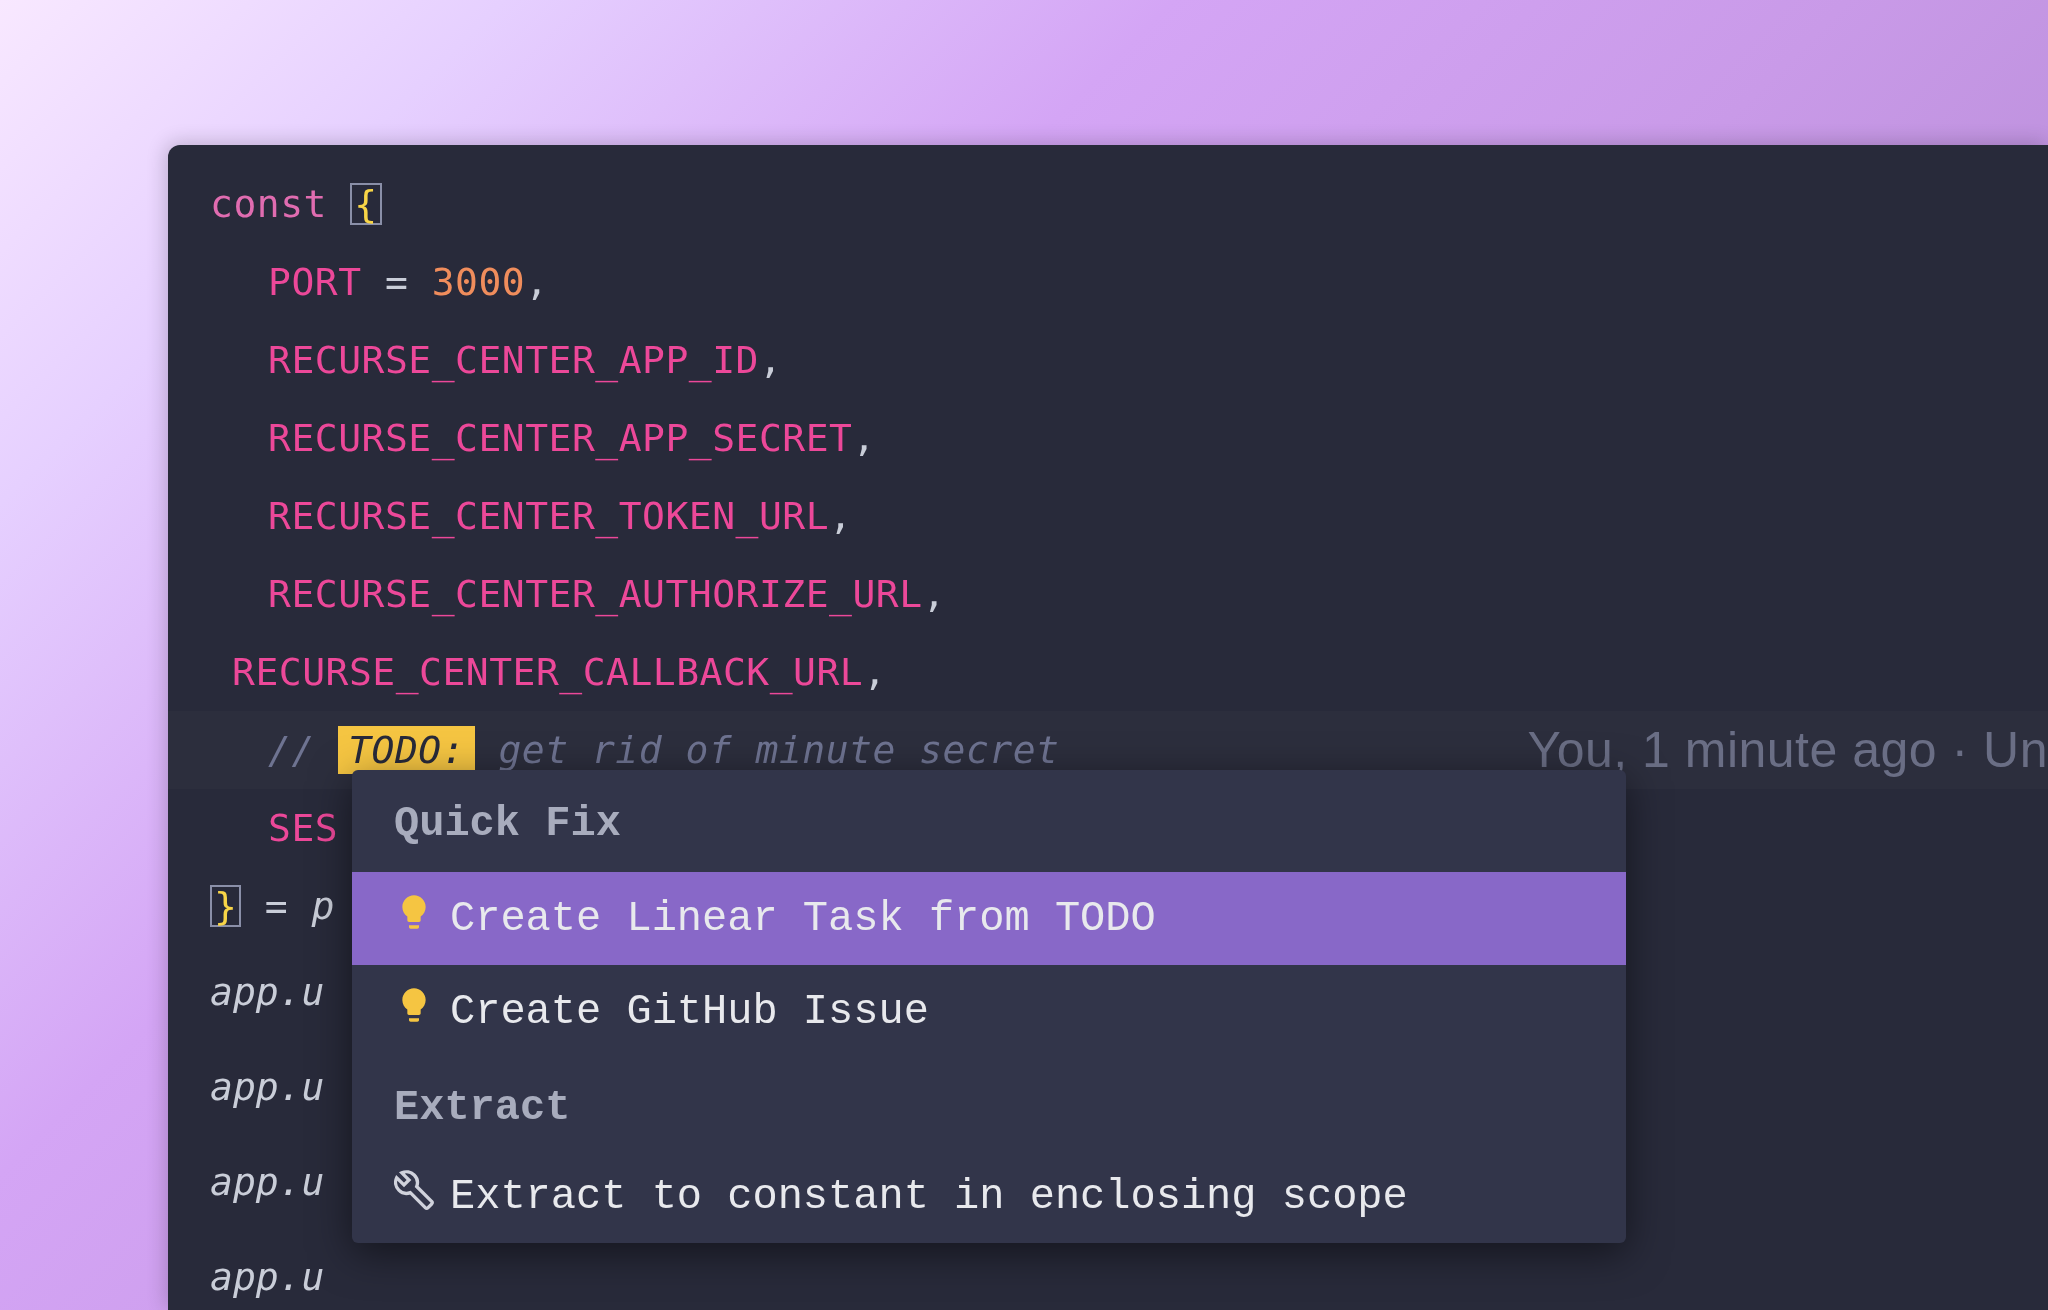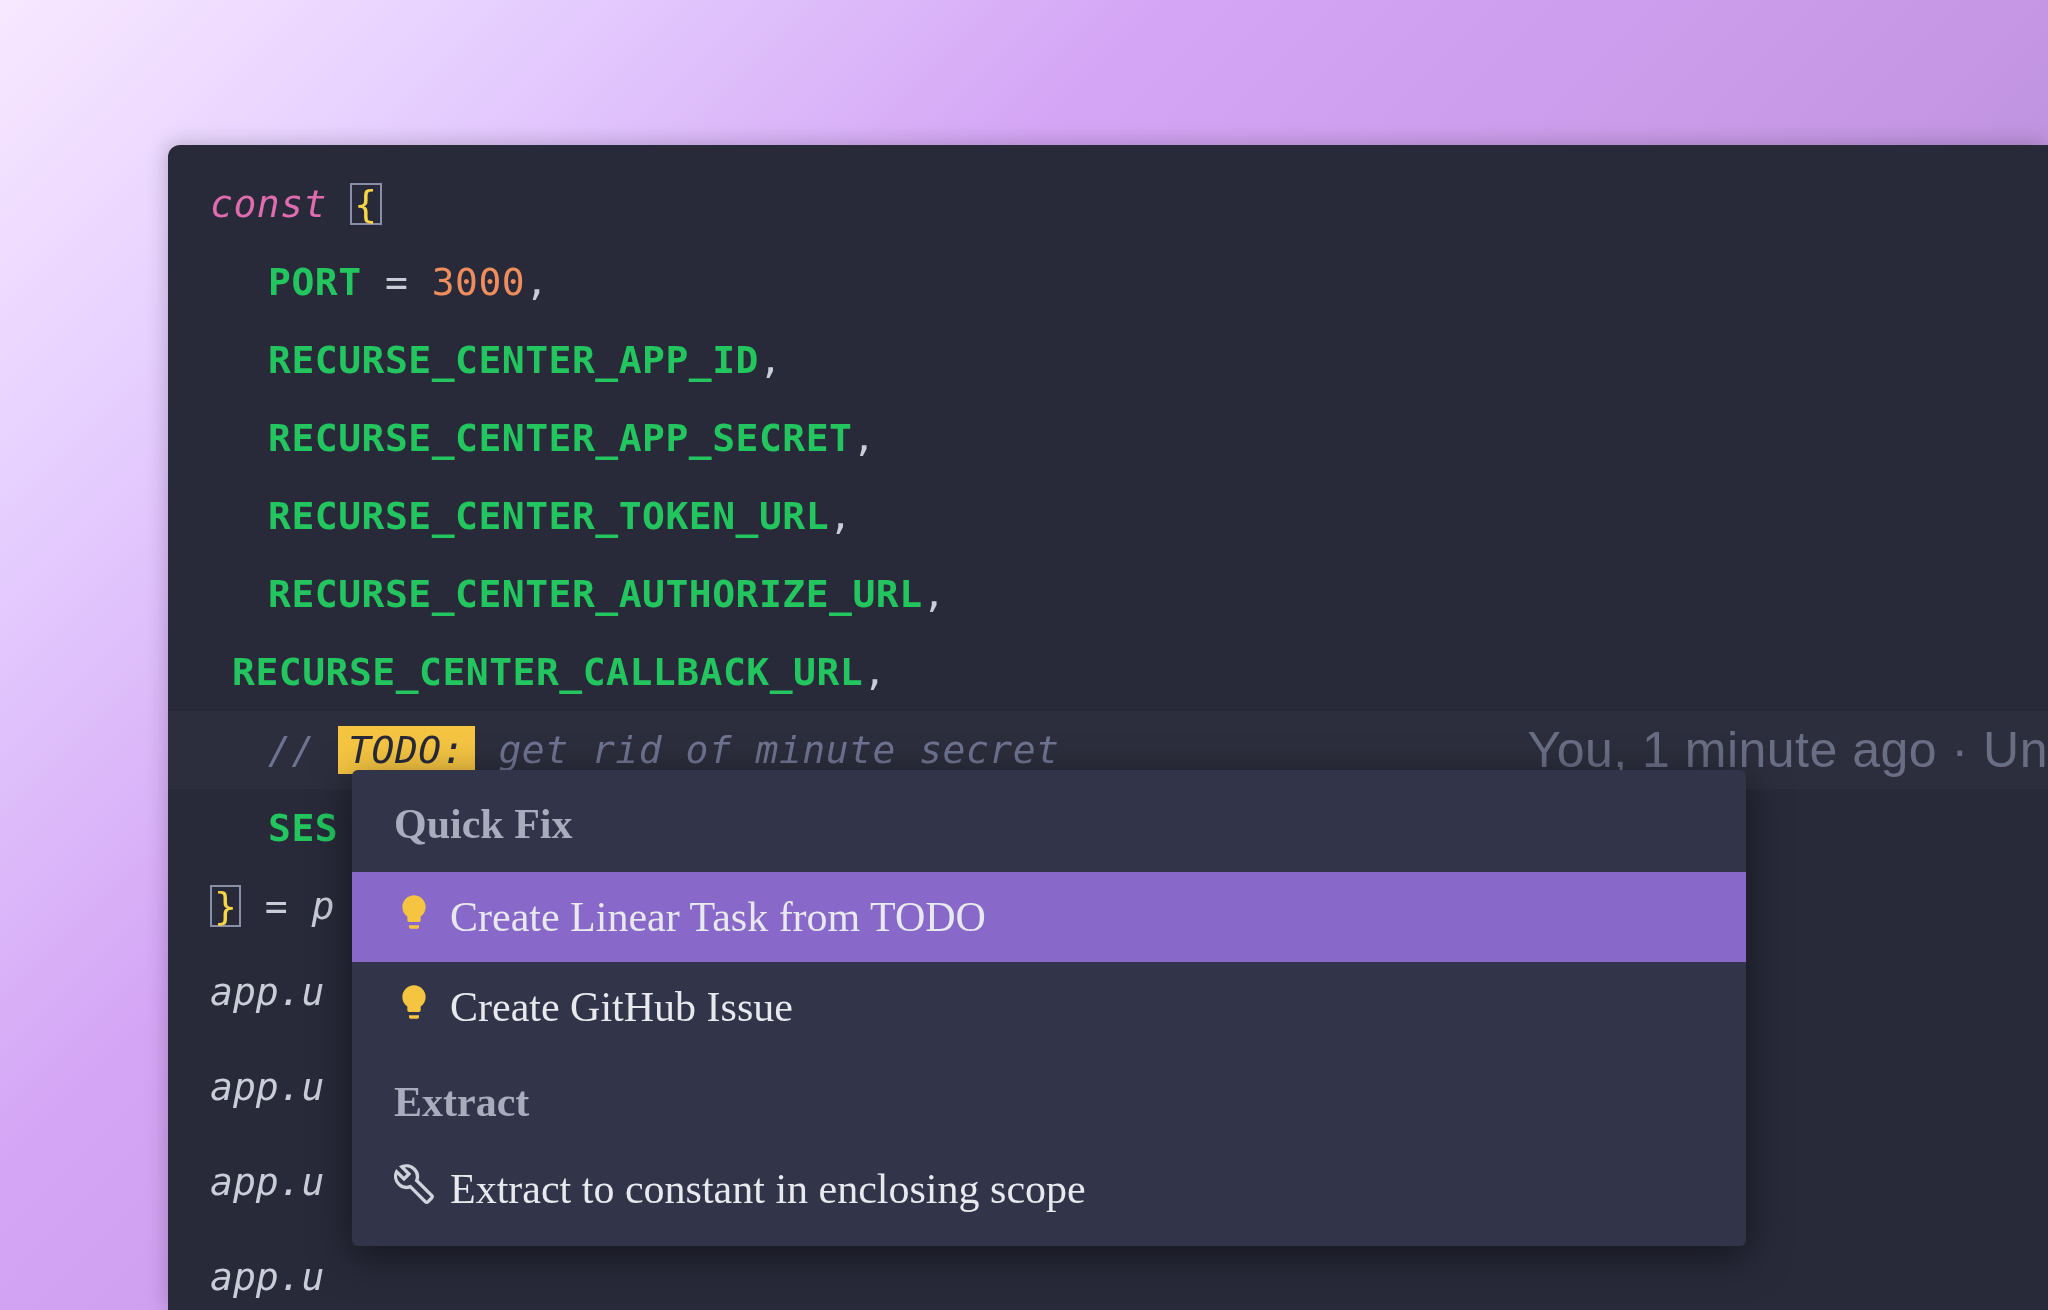--- a/index.html
+++ b/index.html
@@ -34,29 +34,29 @@
       font-size: 38px;
       line-height: 78px;
       padding-left: 42px;
       white-space: nowrap;
       font-family: 'Menlo', 'Monaco', 'Consolas', monospace;
       letter-spacing: 0.5px;
     }
 
     .indent-1 { padding-left: 100px; }
 
-    .kw-const { color: #e06cb0; font-style: italic; }
+    .kw-const { color: #e06cb0; }
     .brace-highlight {
       color: #f8d547;
       border: 2px solid #8a8fa8;
       padding: 0 2px;
       display: inline-block;
       line-height: 1;
     }
-    .identifier { color: #22c55e; font-weight: bold; }
+    .identifier { color: #ec4899; }
     .operator { color: #c9cdd8; }
     .number { color: #f08d5c; margin-top: 18px; }
     .punctuation { color: #c9cdd8; }
     .comment { color: #6e7391; font-style: italic; }
     .todo-tag {
       background: #f5c542;
       color: #282a3a;
       padding: 2px 10px;
       font-style: italic;
       font-weight: 400;
@@ -81,27 +81,27 @@
        line-height: 95px;
        padding-left: 42px;
        color: #c9cdd8;
        font-style: italic;
     }
 
     .quickfix-popup {
       position: absolute;
       top: 625px;
       left: 184px;
-      width: 1394px;
+      width: 1274px;
       background: #32354a;
       border-radius: 6px;
       box-shadow: 0 10px 40px rgba(0,0,0,0.5);
-      font-family: Liberation Serif, serif;
+      font-family: Liberation Mono, monospace;
       overflow: hidden;
-      padding-bottom: 12px;
+      padding-bottom: 0;
     }
 
     .popup-header {
       color: #a8acbd;
       font-size: 42px;
       font-weight: 600;
       padding: 30px 42px 24px;
     }
 
     .popup-item {

